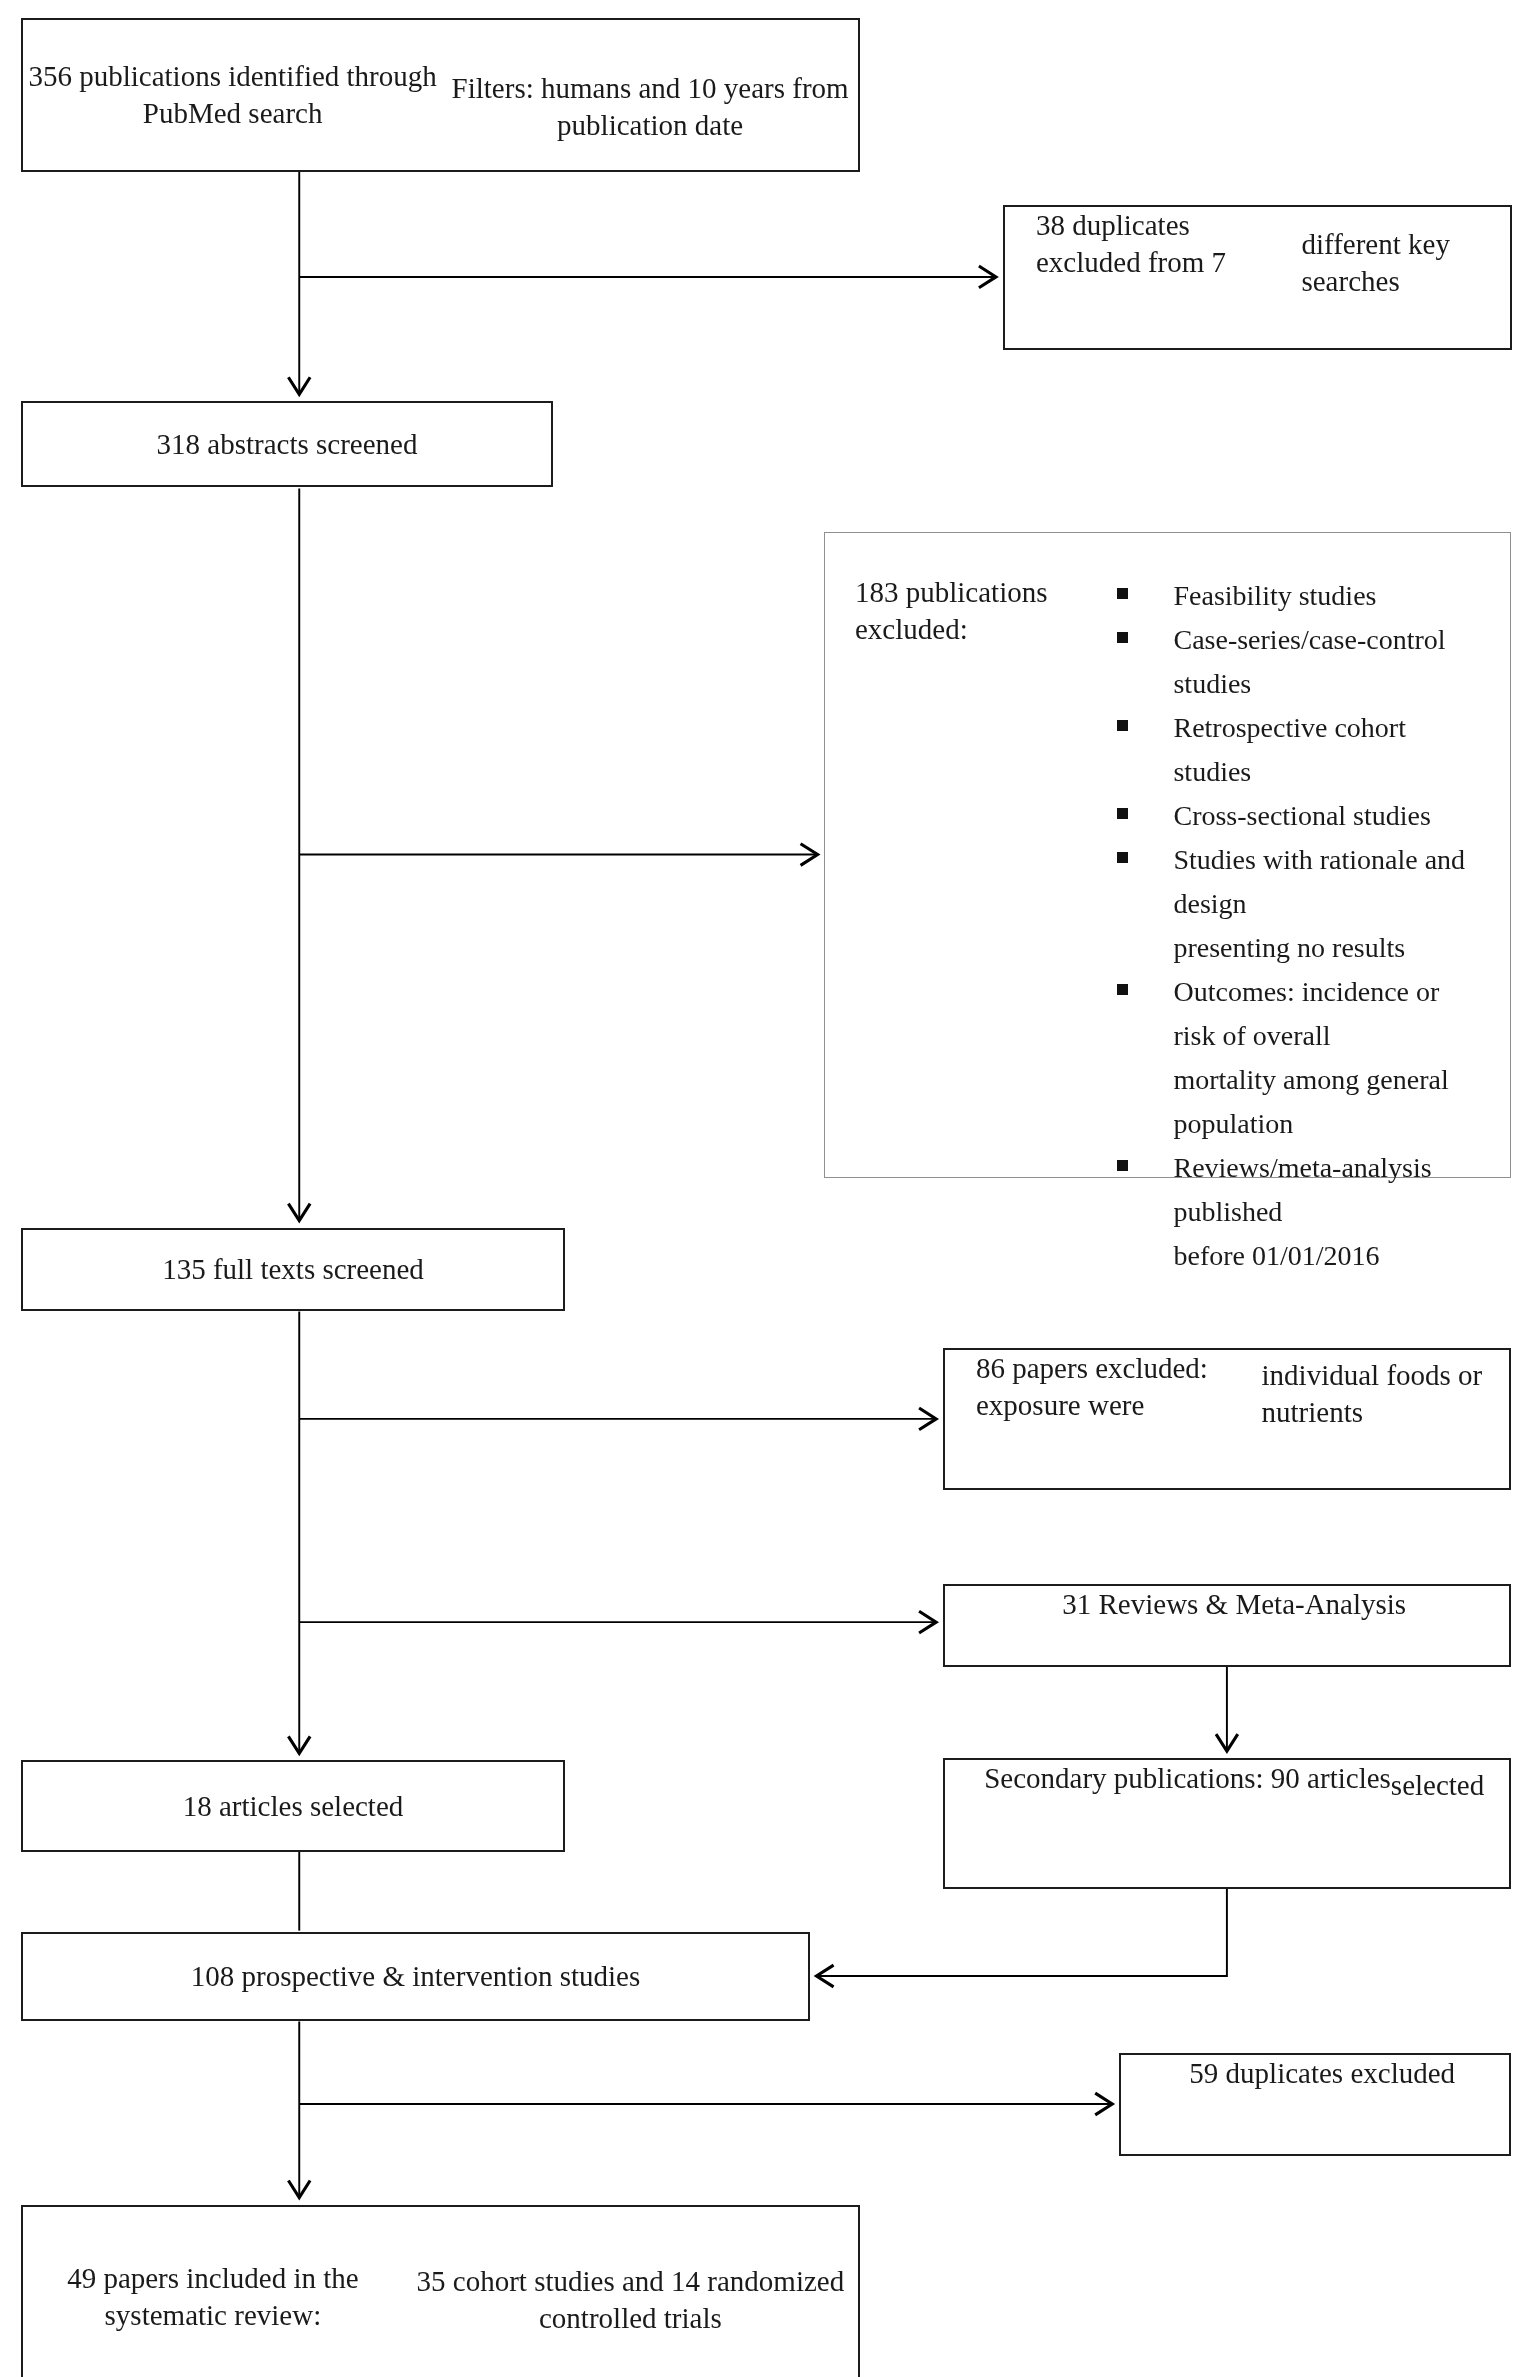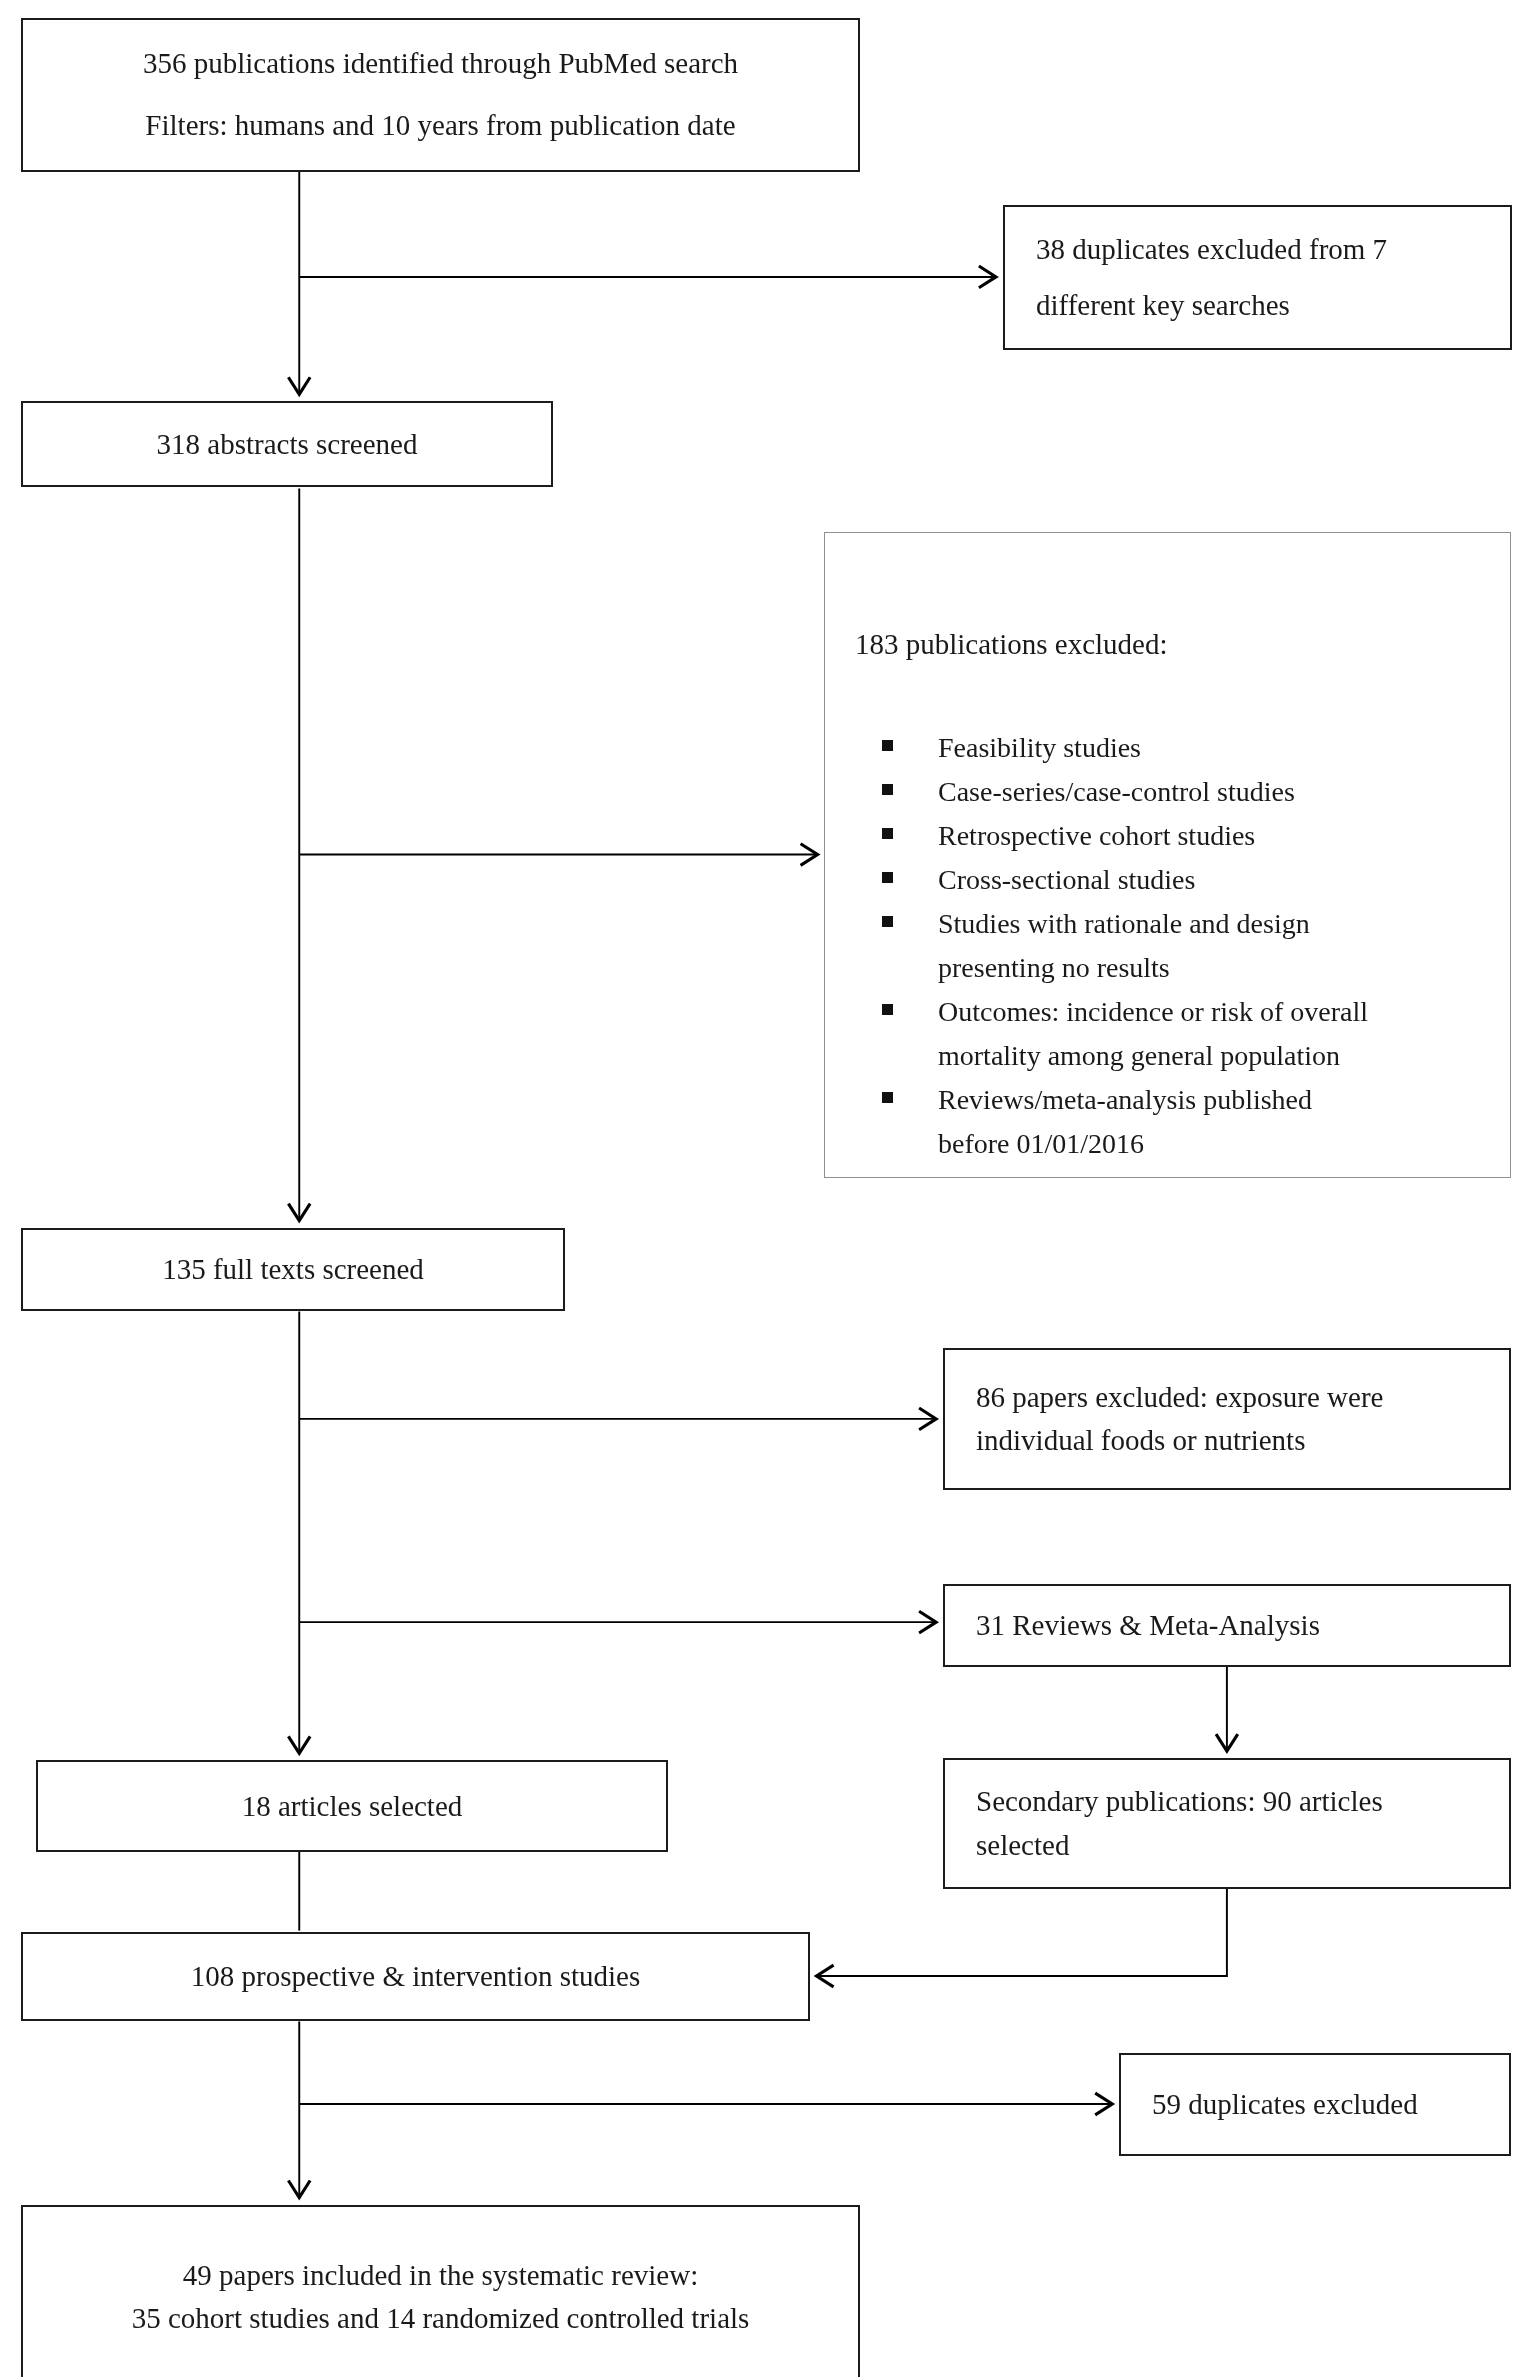--- a/index.html
+++ b/index.html
@@ -21,21 +21,21 @@
   #connectors{
     position:absolute;
     left:0;top:0;width:1540px;height:2377px;
   }
   .box{
     position:absolute;
     box-sizing:border-box;
     border:2.2px solid var(--border);
     background:#ffffff;
     display:flex;
-    flex-direction:column;
+    flex-direction:row;
     justify-content:center;
     font-size:29px;
     line-height:37px;
   }
   .box.centered{align-items:center;text-align:center;}
   .box.leftpad{align-items:flex-start;text-align:left;padding-left:31px;padding-right:16.6px;}
   .line{display:block;}
   .line:empty{display:none;}
   .gap-lg .line + .line{margin-top:24.4px;}
   .gap-md .line + .line{margin-top:19px;}
@@ -160,21 +160,21 @@
 
   <div class="box leftpad gap-sm" id="box-papers-excluded" style="left:943px;top:1348px;width:568px;height:142px;">
     <span class="line">86 papers excluded: exposure were</span>
     <span class="line">individual foods or nutrients</span>
   </div>
 
   <div class="box leftpad" id="box-reviews" style="left:943px;top:1584px;width:568px;height:83px;">
     <span class="line">31 Reviews &amp; Meta-Analysis</span>
   </div>
 
-  <div class="box centered" id="box-articles" style="left:36px;top:1760px;width:632px;height:92px;">
+  <div class="box centered" id="box-articles" style="left:21px;top:1760px;width:544px;height:92px;">
     <span class="line">18 articles selected</span>
   </div>
 
   <div class="box leftpad gap-sm" id="box-secondary" style="left:943px;top:1758px;width:568px;height:131px;">
     <span class="line">Secondary publications: 90 articles</span>
     <span class="line">selected</span>
   </div>
 
   <div class="box centered" id="box-prospective" style="left:21px;top:1932px;width:789px;height:89px;">
     <span class="line">108 prospective &amp; intervention studies</span>

